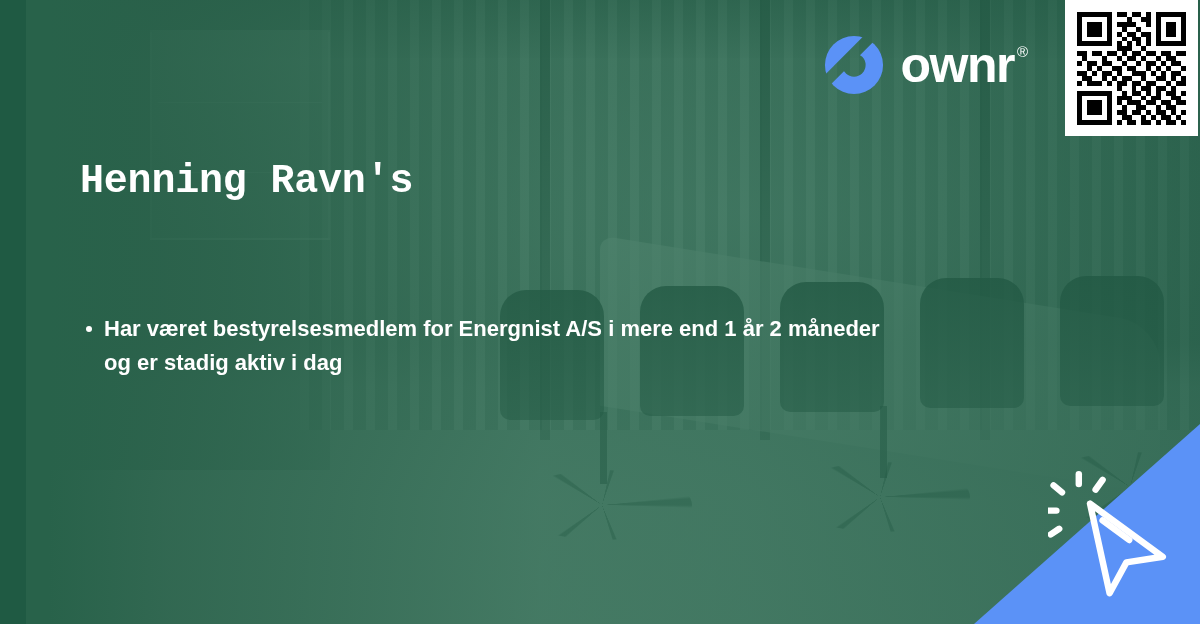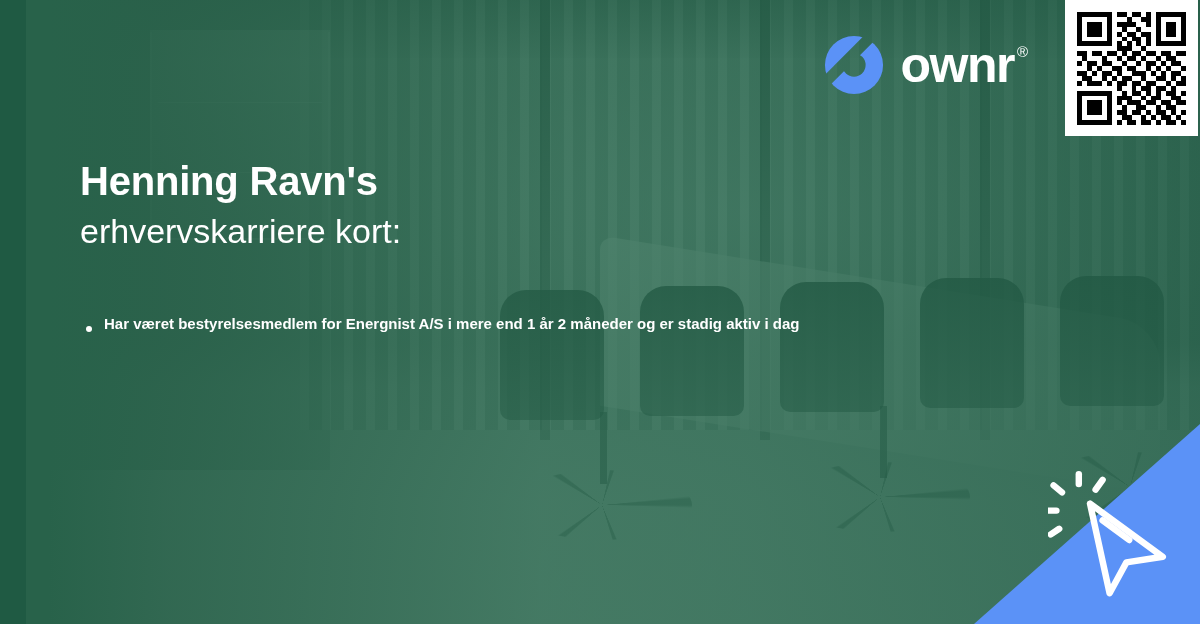--- a/index.html
+++ b/index.html
@@ -137,20 +137,21 @@
     position: absolute;
     inset: 0;
   }
 
   .heading {
     position: absolute;
     left: 80px;
     top: 158px;
     width: 620px;
     color: #ffffff;
+    font-family: Liberation Mono, monospace;
   }
   .heading-line1 {
     font-size: 40px;
     font-weight: bold;
     letter-spacing: -0.2px;
     line-height: 1.18;
     margin: 0;
   }
   .heading-line2 {
     font-size: 34px;
@@ -166,21 +167,21 @@
     width: 880px;
     margin: 0;
     padding: 0;
     list-style: none;
     color: #ffffff;
   }
   .bullet {
     position: relative;
     padding-left: 24px;
     margin-bottom: 24px;
-    font-size: 15px;
+    font-size: 22px;
     font-weight: bold;
     line-height: 1.55;
     max-width: 800px;
   }
   .bullet:last-child { margin-bottom: 0; }
   .bullet-dot {
     position: absolute;
     left: 6px;
     top: 14px;
     width: 6px;
@@ -574,21 +575,20 @@
           <rect x="14" y="22" width="1" height="1" fill="#000000"></rect>
           <rect x="16" y="22" width="1" height="1" fill="#000000"></rect>
           <rect x="18" y="22" width="1" height="1" fill="#000000"></rect>
           <rect x="19" y="22" width="1" height="1" fill="#000000"></rect>
           <rect x="21" y="22" width="1" height="1" fill="#000000"></rect>
         </svg>
     </div>
 
     <div class="heading">
       <p class="heading-line1">Henning Ravn's</p>
-      <p class="heading-line2">erhvervskarriere kort:</p>
     </div>
 
     <ul class="bullets" id="bullet-list">
         <li class="bullet"><span class="bullet-dot"></span><span>Har været bestyrelsesmedlem for Energnist A/S i mere end 1 år 2 måneder og er stadig aktiv i dag</span></li>
       </ul>
 
   </div>
 
   <div class="corner"></div>
   <svg class="cursor" viewBox="0 0 100 100" aria-hidden="true">

